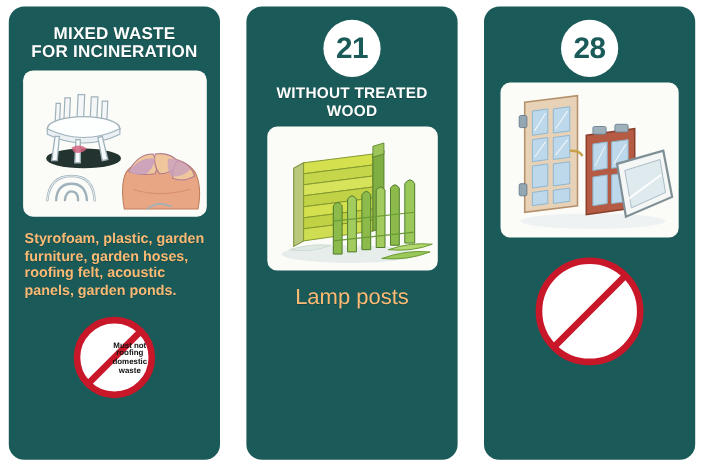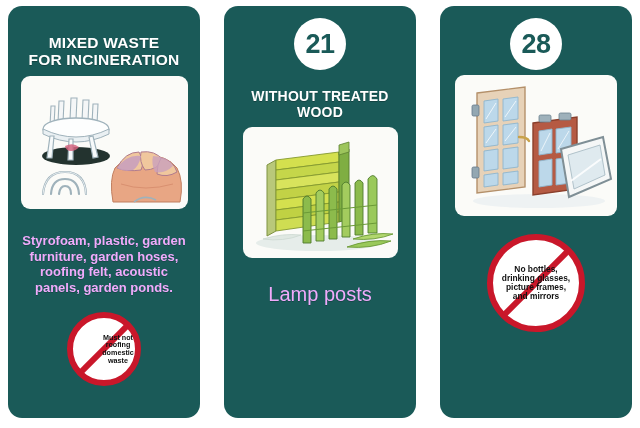--- a/index.html
+++ b/index.html
@@ -57,21 +57,21 @@
     letter-spacing: -0.5px;
     line-height: 1;
   }
 
   
   .heading {
     color: #ffffff;
     font-weight: bold;
     text-align: center;
     letter-spacing: 0.2px;
-    margin-top: 18px;
+    margin-top: 6px;
     text-shadow: 0 1px 0 rgba(0,0,0,.25);
     padding: 0 2px;
   }
   .heading.lg { font-size: 15.5px; line-height: 1.12; }
   .heading.md { font-size: 14px;   line-height: 1.15; }
   .heading.sm { font-size: 11.5px; line-height: 1.2; }
 
   
   .panel {
     background: #fbfbf8;
@@ -81,24 +81,23 @@
     margin-top: 7px;
     flex: none;
     position: relative;
     overflow: hidden;
   }
   .panel.p2 { width: 155px; height: 131px; }
   .panel.p3 { width: 162px; height: 141px; margin-top: 5px; }
 
   
   .caption {
-    color: #f0abfc;
-    text-align: center;
+    color: #fdba74;
     font-weight: bold;
-    margin-top: 24px;
+    margin-top: 12px;
     padding: 0 4px;
     text-shadow: 0 1px 0 rgba(0,0,0,.2);
   }
   .caption.c1 { font-size: 13px;   line-height: 1.22; }
   .caption.c2 { font-size: 20px; line-height: 1.2; font-weight: normal; }
 
   
   .prohibit {
     position: relative;
     border-radius: 50%;
@@ -338,25 +337,19 @@
 
         <g>
           <path d="M106 74 L148 62 L156 104 L114 122 Z" fill="#f5f7f7" stroke="#7f8f96" stroke-width="2"></path>
           <path d="M113 80 L145 70 L150 100 L119 114 Z" fill="#dfeaef" stroke="#a9bcc5" stroke-width="0.9"></path>
           <path d="M116 106 L146 84" stroke="#ffffff" stroke-width="2" opacity=".85" fill="none"></path>
         </g>
       </svg>
     </div>
 
     <div class="prohibit" id="prohibit-3">
-      <div class="ptext">
-        <div>No bottles,</div>
-        <div>drinking glasses,</div>
-        <div>picture frames,</div>
-        <div>and mirrors</div>
-      </div>
       <div class="bar"></div>
     </div>
 
     <div class="spacer"></div>
   </div>
 
 </div>
 
 </body></html>

